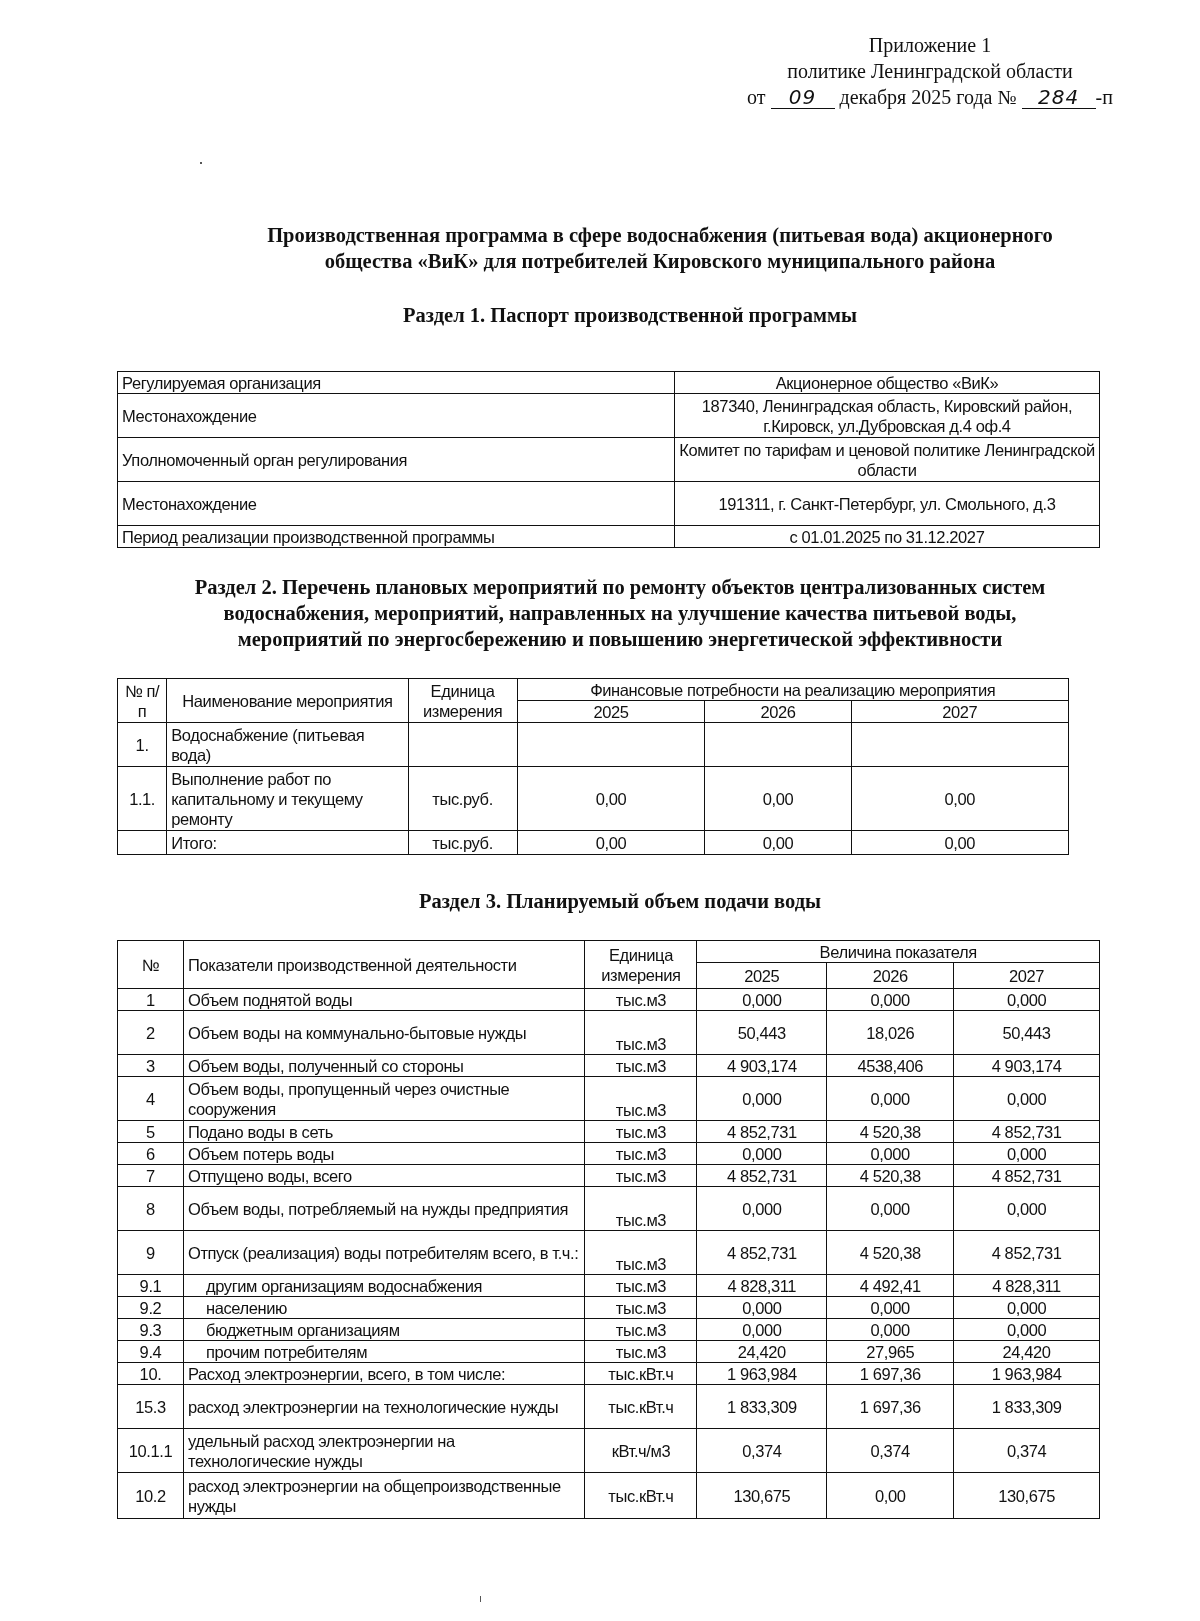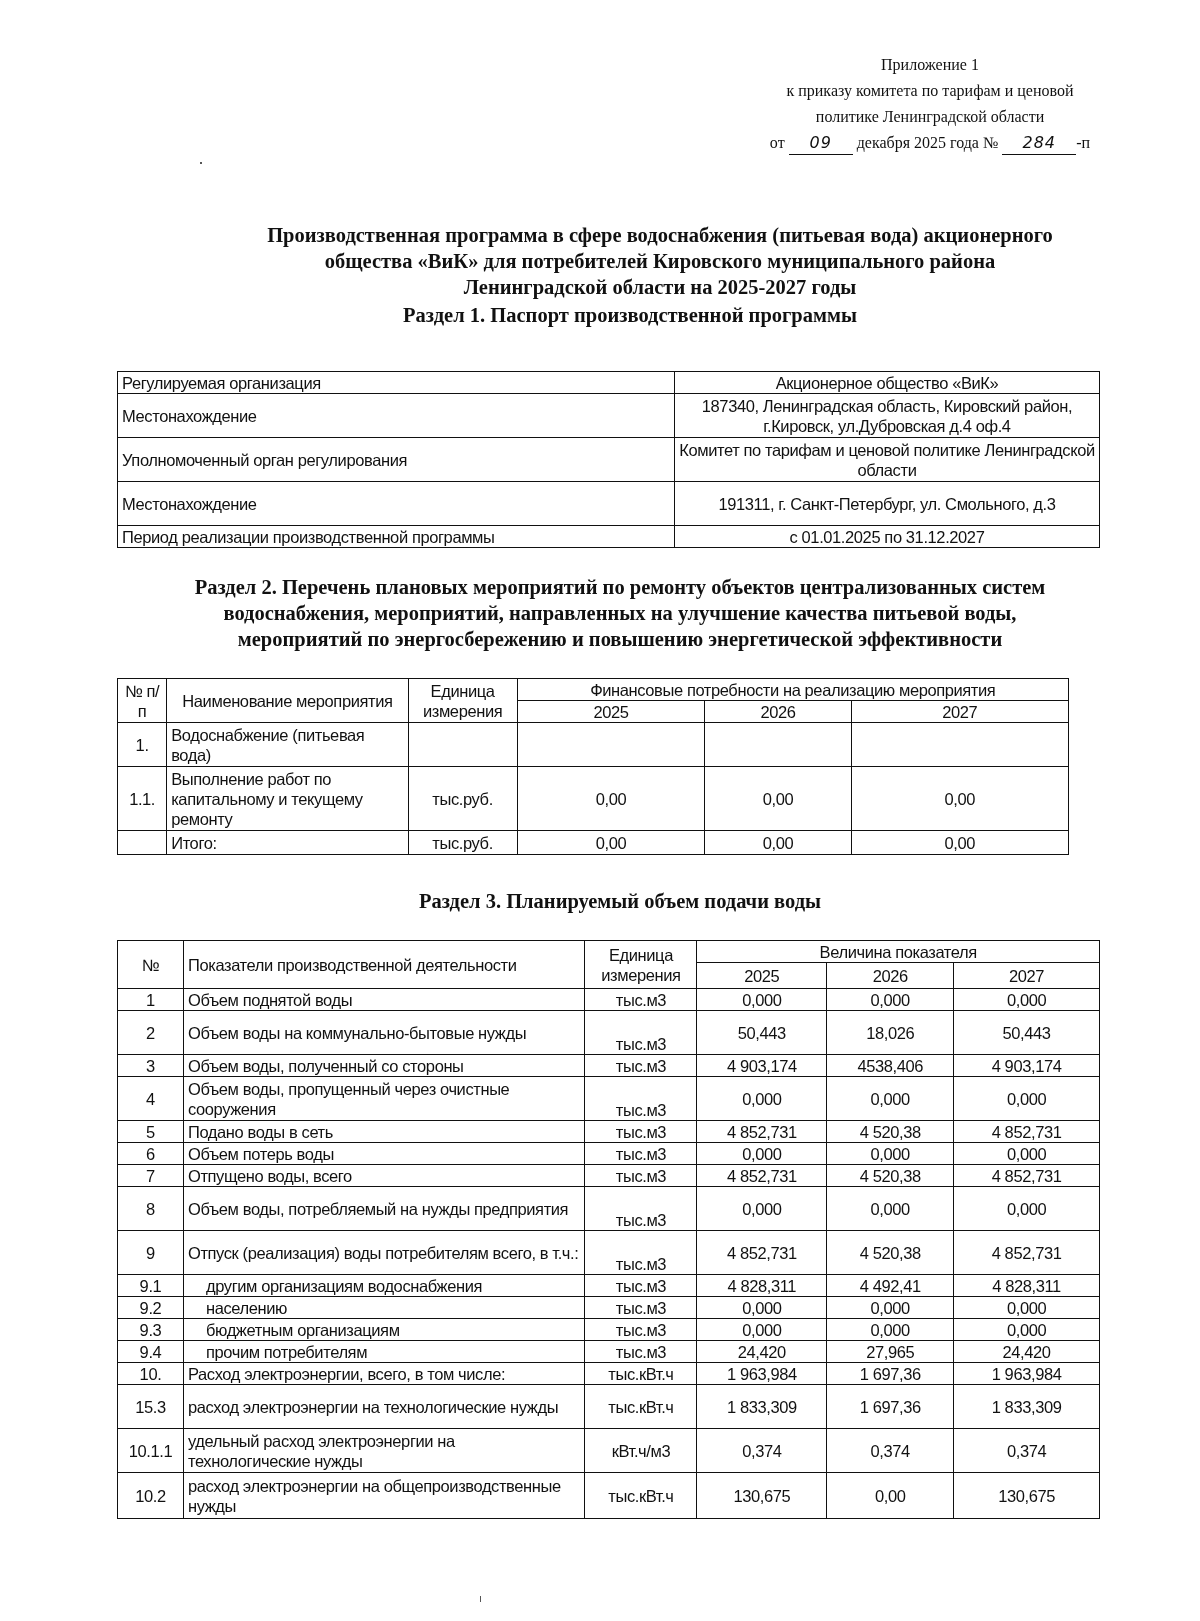--- a/index.html
+++ b/index.html
@@ -1,22 +1,22 @@
 <!DOCTYPE html>
 <html><head>
   <meta charset="utf-8">
   <style>
     html, body { margin: 0; padding: 0; background: #ffffff; }
     body {
       width: 1200px; height: 1621px; position: relative; overflow: hidden;
       font-family: "Liberation Serif", "DejaVu Serif", serif; color: #111;
     }
     .appendix {
-      position: absolute; left: 700px; top: 52px; width: 460px;
-      text-align: center; font-size: 16px; line-height: 26px;
+      position: absolute; left: 700px; top: 32px; width: 460px;
+      text-align: center; font-size: 20px; line-height: 26px;
     }
     .appendix .hand {
       font-family: "DejaVu Sans", sans-serif; font-style: italic;
       display: inline-block; border-bottom: 1.5px solid #111; padding: 0 4px;
       line-height: 22px; letter-spacing: 1px;
     }
     .appendix .hand.d { width: 56px; }
     .appendix .hand.n { width: 66px; }
     .title {
       position: absolute; left: 160px; top: 222px; width: 1000px;
@@ -45,34 +45,32 @@
     .t3 td.nm { text-align: left; }
     .t3 td.sub { padding-left: 22px; }
     .t3 td.unit-bot { vertical-align: bottom; }
     .mark { position: absolute; background: #555; }
   </style>
 </head>
 <body>
 
 <div class="appendix">
   <div>Приложение 1</div>
-  <div>к приказу комитета по тарифам и ценовой</div>
   <div>политике Ленинградской области</div>
   <div>
     <span>от</span>
     <span class="hand d">09</span>
     <span>декабря 2025 года №</span>
     <span class="hand n">284</span><span>-п</span>
   </div>
 </div>
 
 <div class="title">
   <div>Производственная программа в сфере водоснабжения (питьевая вода) акционерного</div>
   <div>общества «ВиК» для потребителей Кировского муниципального района</div>
-  <div>Ленинградской области на 2025-2027 годы</div>
 </div>
 
 <div class="sec-title" style="left:200px; top:302px; width:860px;">Раздел 1. Паспорт производственной программы</div>
 
 <table class="t1">
   <tbody>
       <tr style="height:22px;">
     <td class="l">Регулируемая организация</td>
     <td class="r">Акционерное общество «ВиК»</td>
   </tr>

